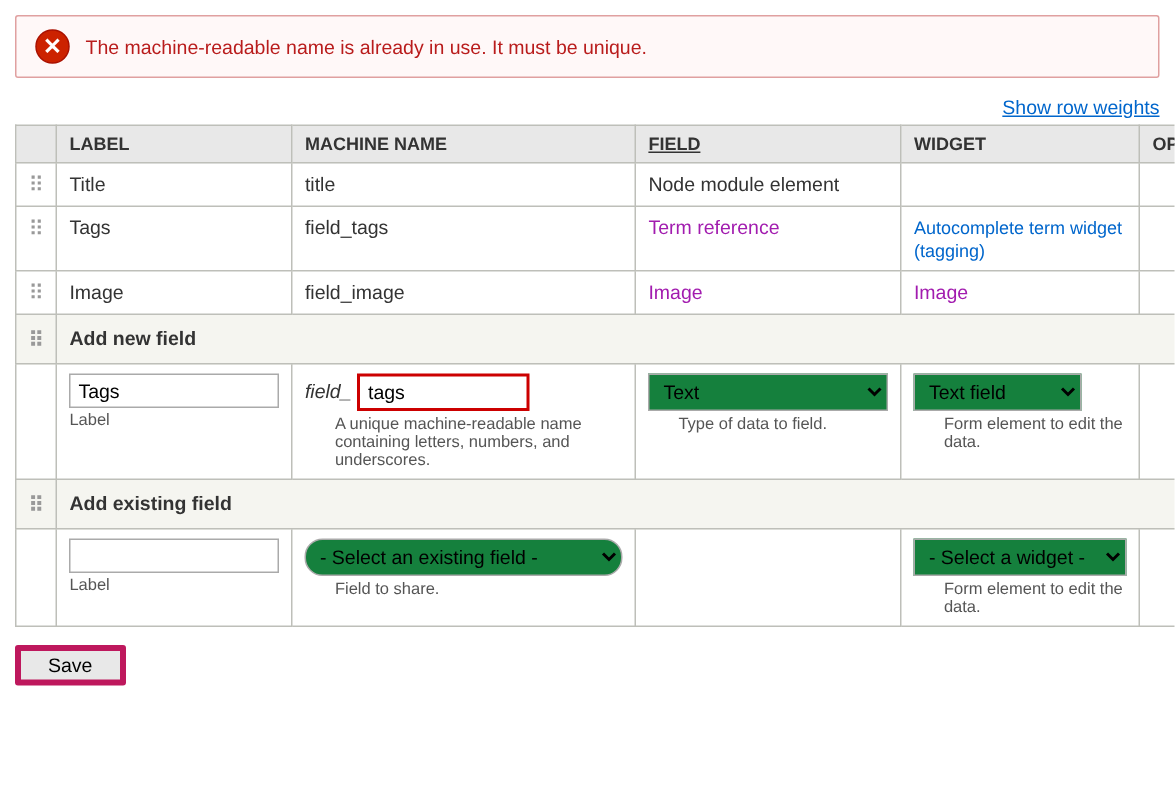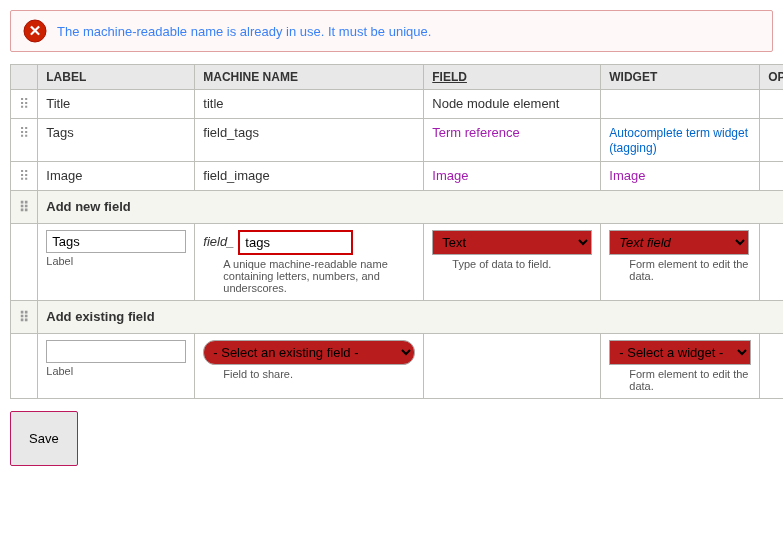--- a/index.html
+++ b/index.html
@@ -26,21 +26,21 @@
       margin-bottom: 12px;
       border-radius: 2px;
     }
     .error-icon {
       width: 24px;
       height: 24px;
       margin-right: 10px;
       flex-shrink: 0;
     }
     .error-text {
-      color: #3b82f6;
+      color: #b91c1c;
       font-size: 13px;
     }
 
     
     .show-weights-row {
       text-align: right;
       margin-bottom: 4px;
     }
     .show-weights-link {
       color: #0066cc;
@@ -127,28 +127,27 @@
     }
     input.existing-label-input {
       width: 140px;
     }
 
     select {
       border: 1px solid #aaa;
       padding: 3px 5px;
       font-size: 13px;
       font-family: Arial, sans-serif;
-      background: #b91c1c;
+      background: #15803d;
     }
     select.field-type-select {
       width: 160px;
     }
     select.widget-select {
-      width: 140px;
-      font-style: italic;
+      width: 112px;
     }
     select.existing-field-select {
       width: 212px;
       border-radius: 12px;
     }
     select.existing-widget-select {
       width: 142px;
     }
 
     .input-description {
@@ -173,22 +172,22 @@
       color: #0066cc;
       font-size: 12px;
     }
 
     
     .save-row {
       margin-top: 12px;
     }
     .save-btn {
       background: #e8e8e8;
-      border: 1px solid #be185d;
-      padding: 19px 18px;
+      border: 4px solid #be185d;
+      padding: 2px 18px;
       font-size: 13px;
       cursor: pointer;
       border-radius: 2px;
       font-family: Arial, sans-serif;
     }
 
     .ops-links {
       white-space: nowrap;
     }
 
@@ -208,20 +207,23 @@
 <div class="page-wrapper">
 
   <div class="error-box">
     <svg class="error-icon" viewBox="0 0 24 24">
       <circle cx="12" cy="12" r="11" fill="#cc2200" stroke="#aa1100" stroke-width="1"></circle>
       <text x="12" y="17" text-anchor="middle" fill="white" font-size="15" font-weight="bold" font-family="Arial">✕</text>
     </svg>
     <span class="error-text">The machine-readable name is already in use. It must be unique.</span>
   </div>
 
+  <div class="show-weights-row">
+    <a class="show-weights-link">Show row weights</a>
+  </div>
 
   <table class="fields-table">
     <thead>
       <tr>
         <th></th>
         <th class="td-label">LABEL</th>
         <th class="td-machine">MACHINE NAME</th>
         <th class="td-field">FIELD</th>
         <th class="td-widget">WIDGET</th>
         <th class="td-ops">OPERATIONS</th>

